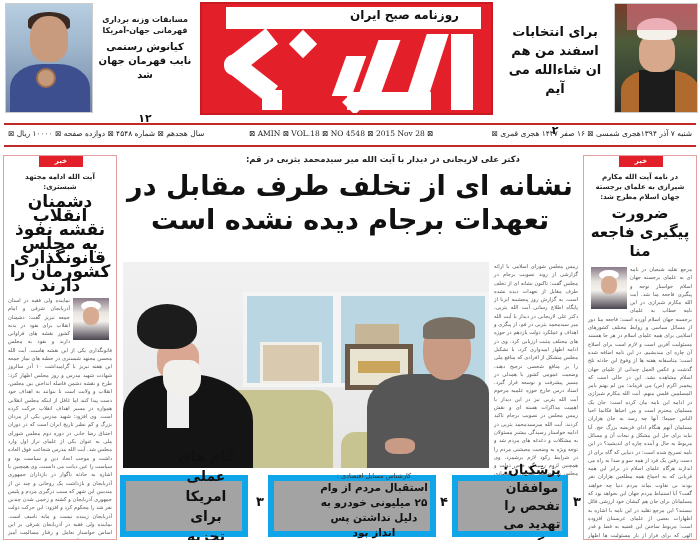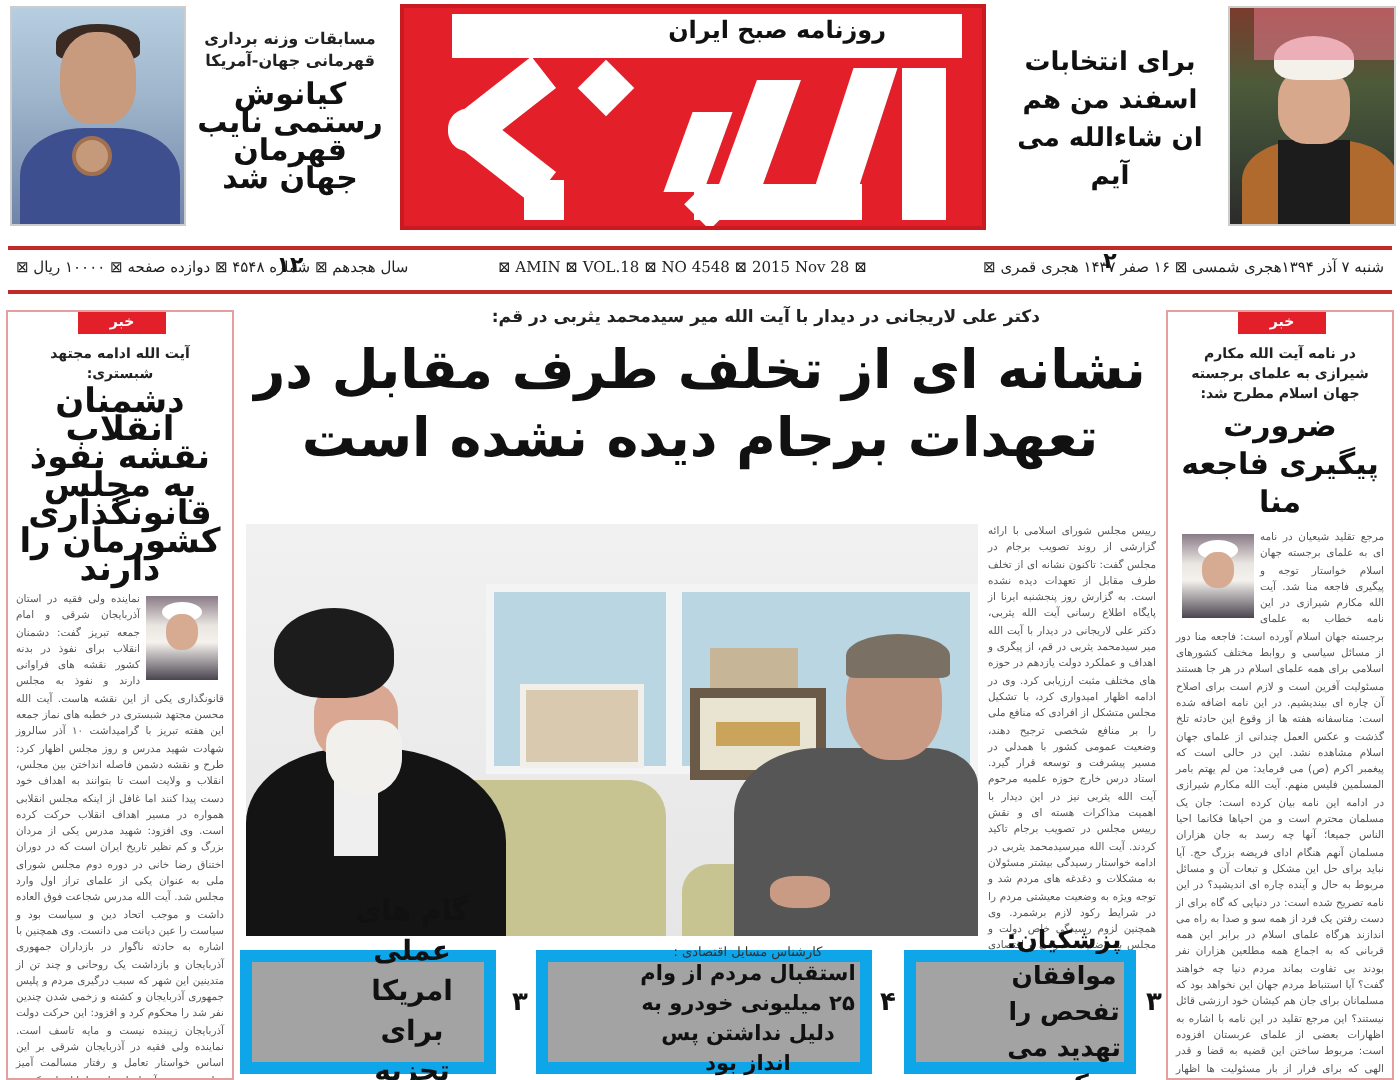--- a/index.html
+++ b/index.html
@@ -14,26 +14,26 @@
   .left-teaser-photo { position: absolute; left: 5px; top: 3px; width: 88px; height: 110px;
     background: linear-gradient(180deg, #b7cde0 0%, #9fb6cc 40%, #6f84a8 100%); overflow: hidden; border: 1px solid #ccc; }
   .left-teaser-photo .head { position: absolute; left: 24px; top: 12px; width: 38px; height: 46px; border-radius: 45% 45% 40% 40%;
     background: #c89a7e; }
   .left-teaser-photo .hair { position: absolute; left: 22px; top: 8px; width: 42px; height: 18px; border-radius: 50% 50% 20% 20%; background: #3a2a22; }
   .left-teaser-photo .body { position: absolute; left: 4px; top: 60px; width: 80px; height: 60px; border-radius: 40% 40% 0 0; background: #3e4f8f; }
   .left-teaser-photo .medal { position: absolute; left: 30px; top: 64px; width: 20px; height: 20px; border-radius: 50%; background: #c49a7a; border: 2px solid #a07050; }
 
   .left-teaser-text { position: absolute; left: 95px; top: 14px; width: 100px; text-align: center; direction: rtl; }
   .left-teaser-text .kicker { font-size: 8px; font-weight: bold; line-height: 11px; color: #222; }
-  .left-teaser-text .headline { font-size: 15px; font-weight: bold; line-height: 14px; margin-top: 4px; color: #111; }
+  .left-teaser-text .headline { font-size: 10px; font-weight: bold; line-height: 14px; margin-top: 4px; color: #111; }
   .left-teaser-text .page-num { font-size: 11px; font-weight: bold; margin-top: 30px; }
 
   .logo { position: absolute; left: 200px; top: 2px; width: 293px; height: 113px; background: #e3202a; border: 2px solid #c91a22; overflow: hidden; }
   .logo .tagline-box { position: absolute; right: 10px; top: 3px; width: 255px; height: 22px; background: #fff; }
-  .logo .tagline { position: absolute; right: 48px; top: 4px; font-size: 12px; font-weight: bold; color: #111; direction: rtl; }
+  .logo .tagline { position: absolute; right: 32px; top: 4px; font-size: 12px; font-weight: bold; color: #111; direction: rtl; }
   .logo .glyph { position: absolute; background: #fff; }
 
   .right-teaser-text { position: absolute; left: 505px; top: 22px; width: 100px; text-align: center; direction: rtl; }
   .right-teaser-text .headline { font-size: 13px; font-weight: bold; line-height: 19px; color: #111; }
   .right-teaser-text .page-num { font-size: 11px; font-weight: bold; margin-top: 26px; }
 
   .right-teaser-photo { position: absolute; left: 614px; top: 3px; width: 84px; height: 110px; overflow: hidden;
     background: linear-gradient(180deg, #7a3b2c 0%, #4d5b3a 35%, #3e4a36 60%, #2b2b2b 100%); border: 1px solid #ccc; }
   .right-teaser-photo .turban { position: absolute; left: 22px; top: 14px; width: 40px; height: 22px; border-radius: 50% 50% 30% 30%; background: #f4f0ea; }
   .right-teaser-photo .face { position: absolute; left: 24px; top: 30px; width: 36px; height: 38px; border-radius: 40%; background: #d7a88c; }

